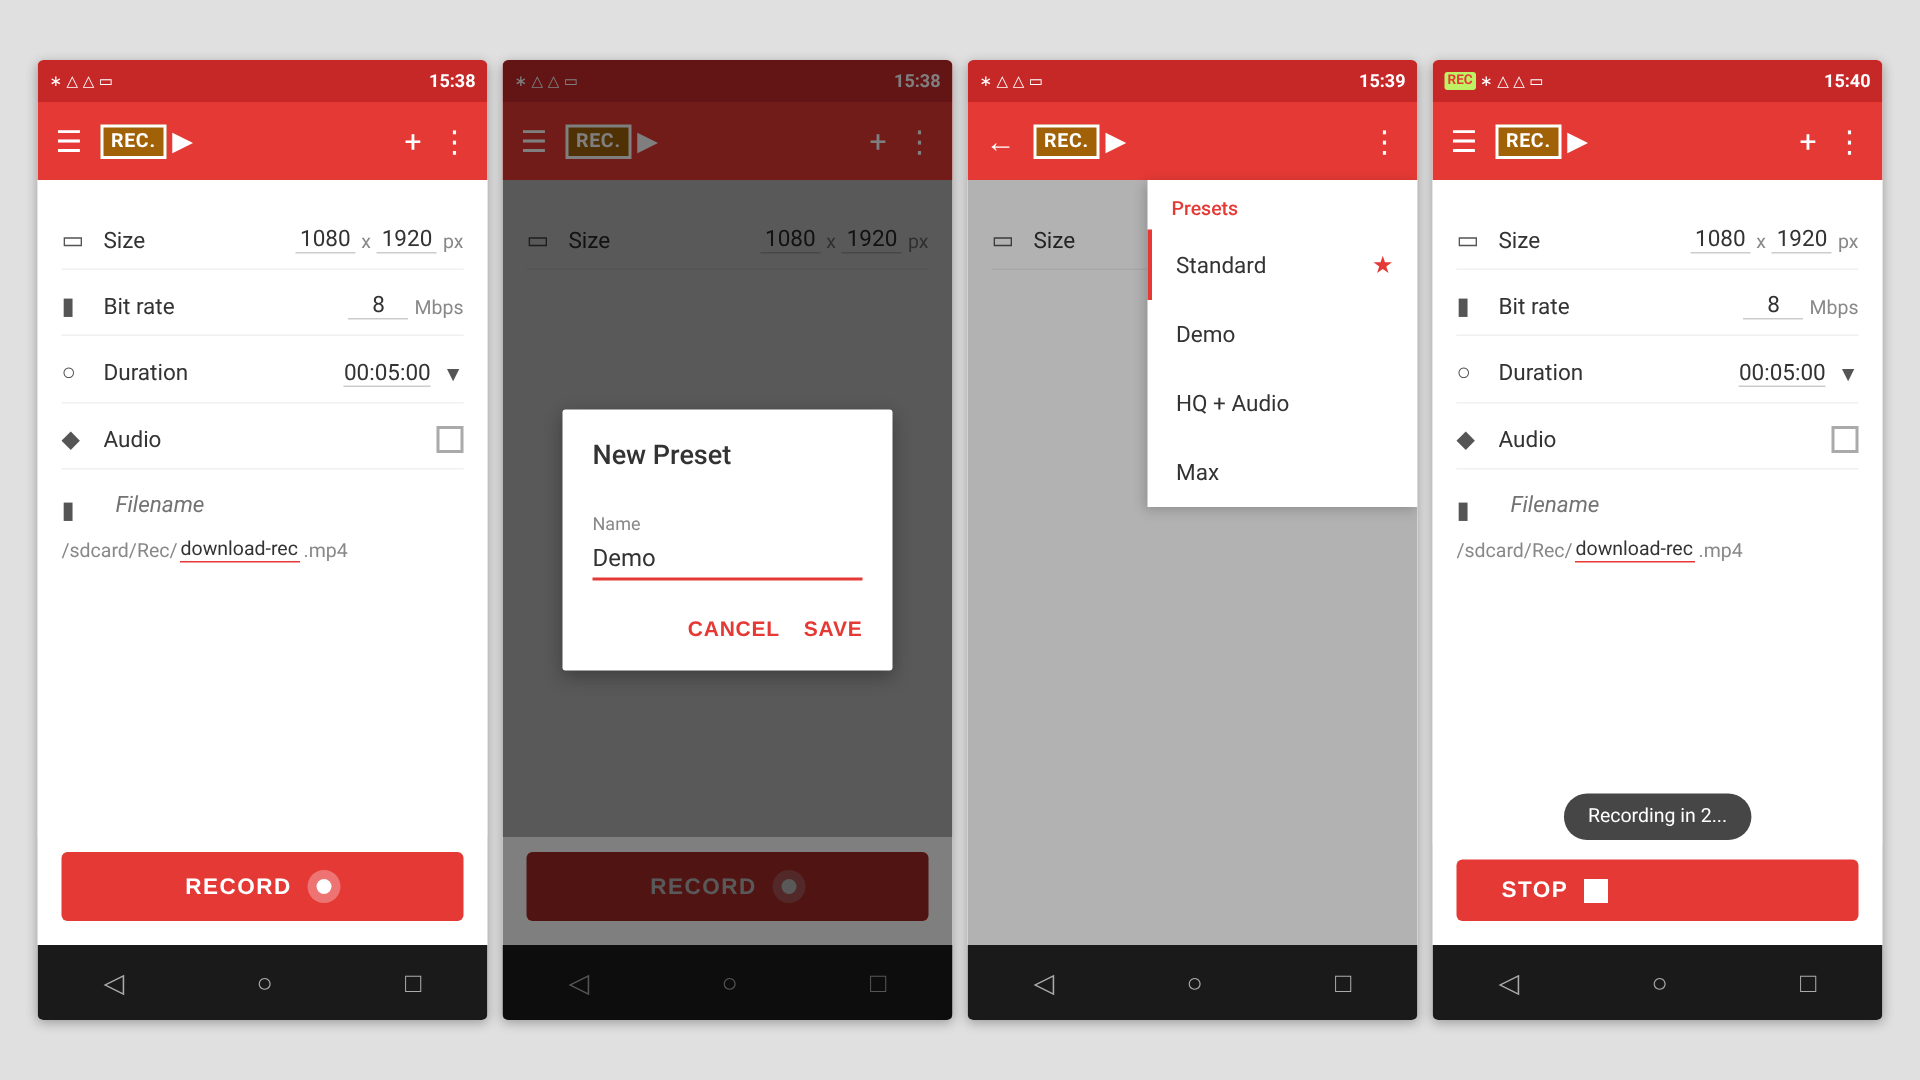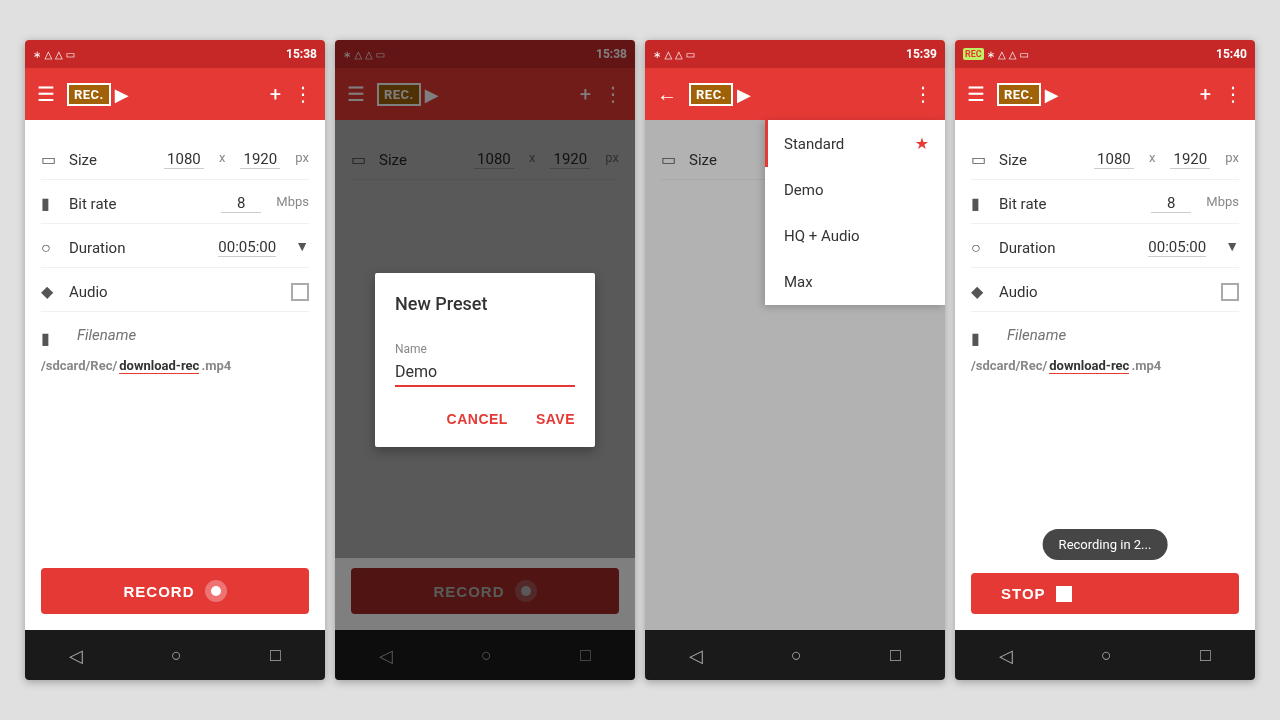--- a/index.html
+++ b/index.html
@@ -124,22 +124,22 @@
     }
     .setting-value {
       font-size: 15px;
       color: #333;
       border-bottom: 1px solid #ccc;
       text-align: center;
       min-width: 40px;
     }
     .setting-value-group {
       display: flex;
-      align-items: flex-start;
-      gap: 15px;
+      align-items: flex-end;
+      gap: 4px;
     }
     .size-x { font-size: 13px; color: #888; }
     .px-label { font-size: 13px; color: #888; }
     .duration-arrow {
       font-size: 14px;
       color: #555;
       margin-left: 4px;
     }
     .checkbox {
       width: 18px;
@@ -148,25 +148,24 @@
       display: inline-block;
     }
     .filename-label {
       font-size: 15px;
       color: #737373;
       margin-bottom: 6px;
       font-style: italic;
     }
     .filename-path {
       display: flex;
-      align-items: flex-start;
+      align-items: flex-end;
       gap: 2px;
       font-size: 13px;
       color: #888;
-      font-weight: bold;
     }
     .filename-input {
       font-size: 13px;
       color: #333;
       border-bottom: 1px solid #e53935;
       min-width: 80px;
     }
     .filename-ext {
       font-size: 13px;
       color: #888;
@@ -251,21 +250,21 @@
     .dialog-input-val {
       font-size: 16px;
       color: #333;
       border-bottom: 2px solid #e53935;
       padding-bottom: 4px;
       width: 100%;
     }
     .dialog-actions {
       display: flex;
       justify-content: flex-end;
-      gap: 28px;
+      gap: 16px;
       margin-top: 24px;
     }
     .dialog-btn {
       font-size: 14px;
       font-weight: bold;
       color: #e53935;
       cursor: pointer;
       background: none;
       border: none;
       letter-spacing: 0.5px;
@@ -520,20 +519,21 @@
         </div>
       </div>
     </div>
     <div class="nav-bar">
       <span class="nav-icon">◁</span>
       <span class="nav-icon">○</span>
       <span class="nav-icon">□</span>
     </div>
 
     <div class="presets-panel">
+      <div class="preset-header">Presets</div>
       <div class="preset-item active">
         <span>Standard</span>
         <span class="star">★</span>
       </div>
       <div class="preset-item">
         <span>Demo</span>
       </div>
       <div class="preset-item">
         <span>HQ + Audio</span>
       </div>

